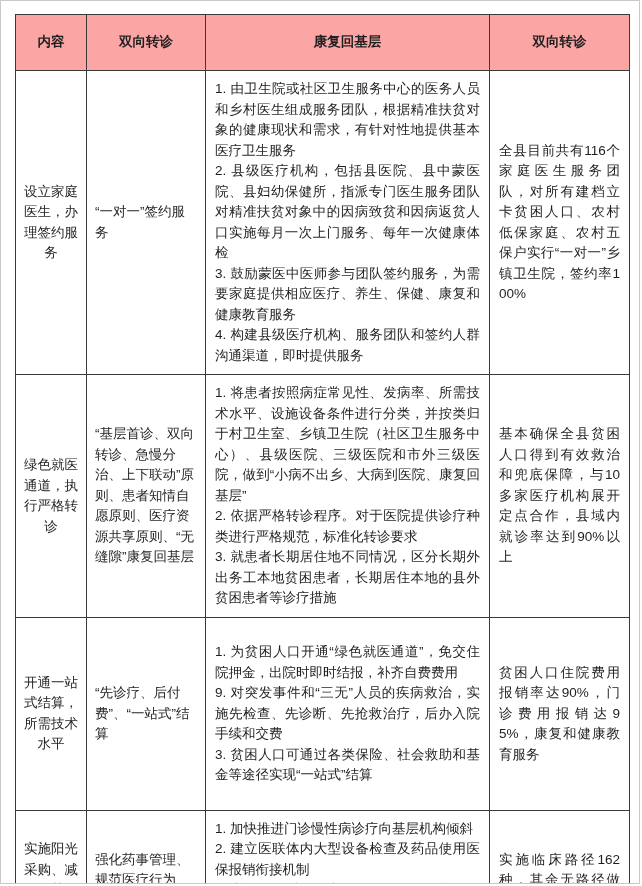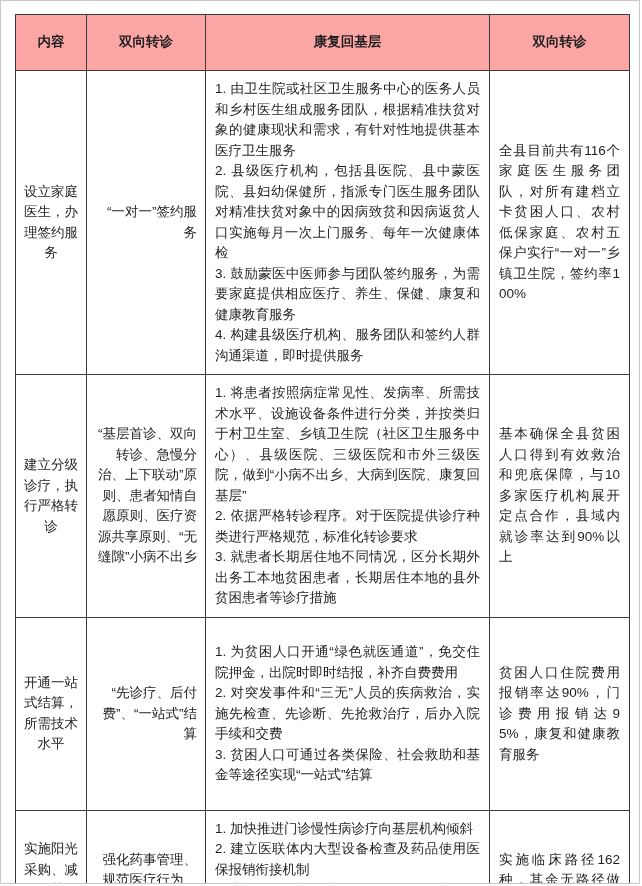--- a/index.html
+++ b/index.html
@@ -39,21 +39,21 @@
     height: 56px;
     padding: 4px 6px;
   }
   .doc-table td.c1 {
     width: 71px;
     text-align: center;
     padding: 6px 7px;
   }
   .doc-table td.c2 {
     width: 119px;
-    text-align: right;
+    text-align: left;
     padding: 2px 8px;
   }
   .doc-table td.c3 {
     width: 284px;
     text-align: justify;
     padding: 8px 9px;
     white-space: pre-line;
   }
   .doc-table td.c4 {
     width: 140px;
@@ -92,32 +92,32 @@
       <tr class="r1">
         <td class="c1">设立家庭医生，办理签约服务</td>
         <td class="c2">“一对一”签约服务</td>
         <td class="c3">1. 由卫生院或社区卫生服务中心的医务人员和乡村医生组成服务团队，根据精准扶贫对象的健康现状和需求，有针对性地提供基本医疗卫生服务
 2. 县级医疗机构，包括县医院、县中蒙医院、县妇幼保健所，指派专门医生服务团队对精准扶贫对象中的因病致贫和因病返贫人口实施每月一次上门服务、每年一次健康体检
 3. 鼓励蒙医中医师参与团队签约服务，为需要家庭提供相应医疗、养生、保健、康复和健康教育服务
 4. 构建县级医疗机构、服务团队和签约人群沟通渠道，即时提供服务</td>
         <td class="c4">全县目前共有116个家庭医生服务团队，对所有建档立卡贫困人口、农村低保家庭、农村五保户实行“一对一”乡镇卫生院，签约率100%</td>
       </tr>
       <tr class="r2">
-        <td class="c1">建立分级诊疗，执行严格转诊</td>
-        <td class="c2">“基层首诊、双向转诊、急慢分治、上下联动”原则、患者知情自愿原则、医疗资源共享原则、“无缝隙”小病不出乡</td>
+        <td class="c1">绿色就医通道，执行严格转诊</td>
+        <td class="c2">“基层首诊、双向转诊、急慢分治、上下联动”原则、患者知情自愿原则、医疗资源共享原则、“无缝隙”康复回基层</td>
         <td class="c3">1. 将患者按照病症常见性、发病率、所需技术水平、设施设备条件进行分类，并按类归于村卫生室、乡镇卫生院（社区卫生服务中心）、县级医院、三级医院和市外三级医院，做到“小病不出乡、大病到医院、康复回基层”
 2. 依据严格转诊程序。对于医院提供诊疗种类进行严格规范，标准化转诊要求
 3. 就患者长期居住地不同情况，区分长期外出务工本地贫困患者，长期居住本地的县外贫困患者等诊疗措施</td>
         <td class="c4">基本确保全县贫困人口得到有效救治和兜底保障，与10多家医疗机构展开定点合作，县域内就诊率达到90%以上</td>
       </tr>
       <tr class="r3">
         <td class="c1">开通一站式结算，所需技术水平</td>
         <td class="c2">“先诊疗、后付费”、“一站式”结算</td>
         <td class="c3">1. 为贫困人口开通“绿色就医通道”，免交住院押金，出院时即时结报，补齐自费费用
-2. 对突发事件和“三无”人员的疾病救治，实施先检查、先诊断、先抢救治疗，后办入院手续和交费
+9. 对突发事件和“三无”人员的疾病救治，实施先检查、先诊断、先抢救治疗，后办入院手续和交费
 3. 贫困人口可通过各类保险、社会救助和基金等途径实现“一站式”结算</td>
         <td class="c4">贫困人口住院费用报销率达90%，门诊费用报销达95%，康复和健康教育服务</td>
       </tr>
       <tr class="r4">
         <td class="c1">实施阳光采购、减少医药费用</td>
         <td class="c2">强化药事管理、规范医疗行为、放宽医药使用</td>
         <td class="c3">1. 加快推进门诊慢性病诊疗向基层机构倾斜
 2. 建立医联体内大型设备检查及药品使用医保报销衔接机制
 3. 实施阳光采购、竞争性谈判、二次议价等办法降低耗材费用，为贫困患者争取最优惠价格</td>
         <td class="c4">实施临床路径162种，其余无路径做到“一对一”诊疗</td>

